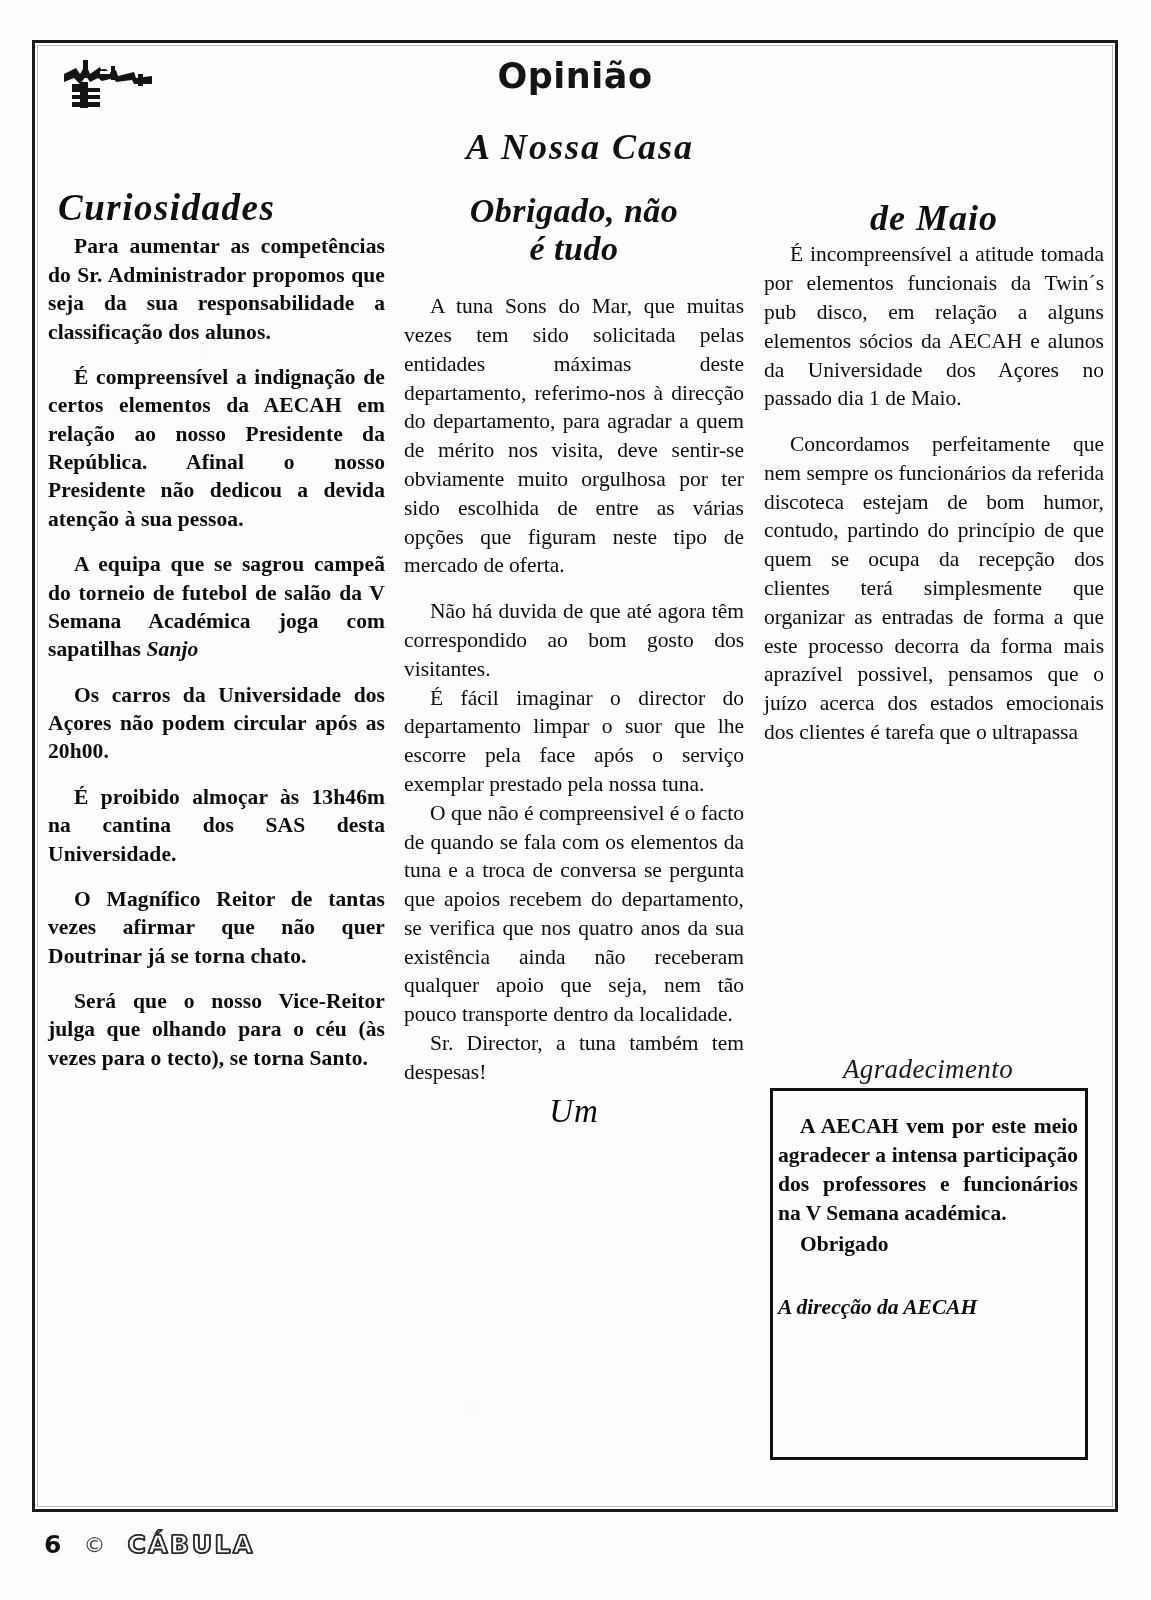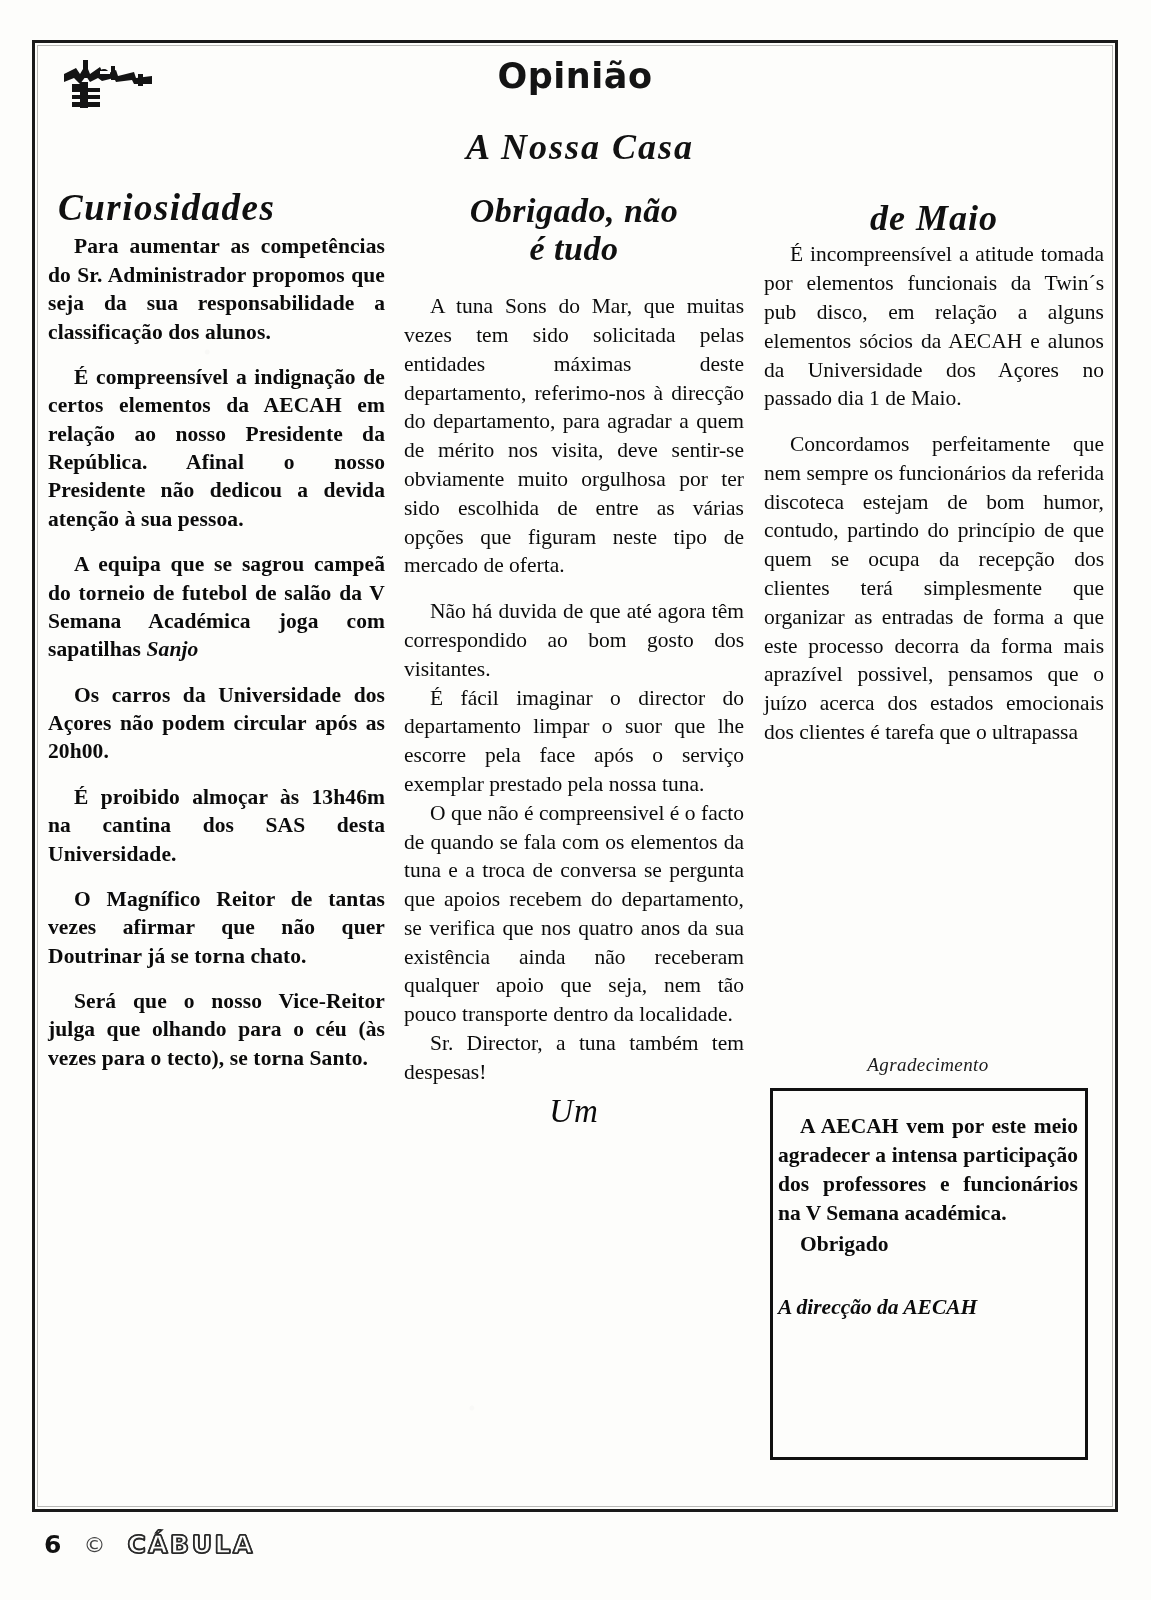--- a/index.html
+++ b/index.html
@@ -163,21 +163,21 @@
   }
   #agra-title {
     position: absolute;
     left: 14px;
     top: 0;
     width: 300px;
     text-align: center;
     font-family: "Liberation Serif", serif;
     font-style: italic;
     font-weight: 400;
-    font-size: 19px;
+    font-size: 27px;
     color: #1a1a1a;
     z-index: 3;
     letter-spacing: .4px;
   }
   #agra-box {
     position: absolute;
     left: 6px;
     top: 34px;
     width: 318px;
     height: 372px;

